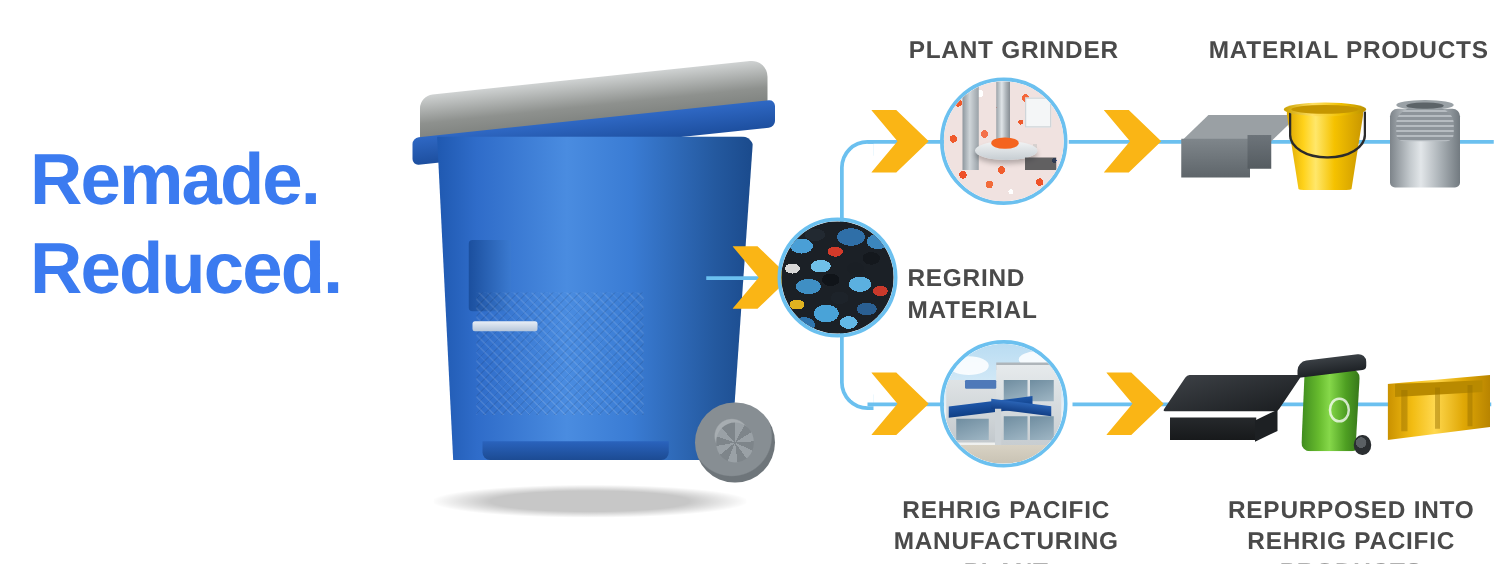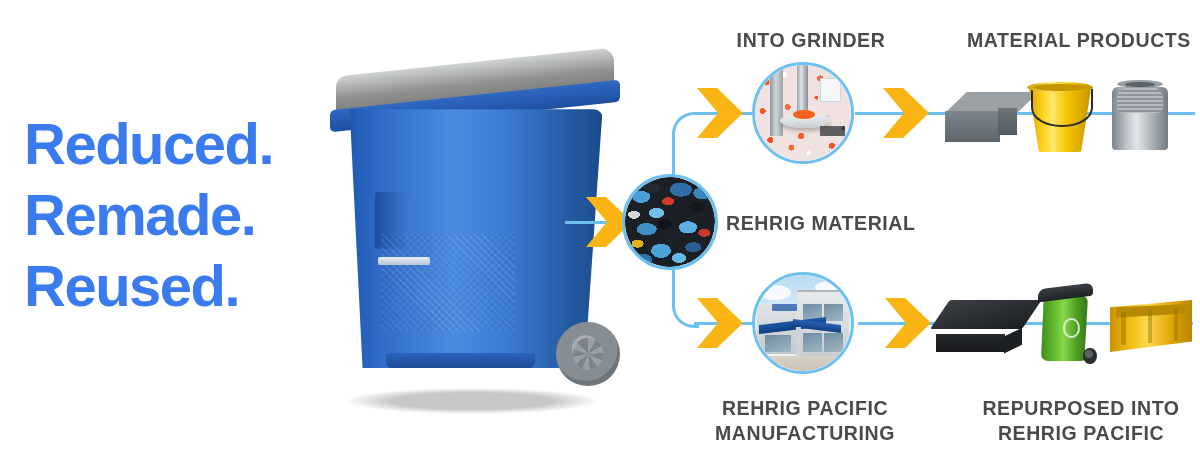--- a/index.html
+++ b/index.html
@@ -382,23 +382,22 @@
     background:linear-gradient(180deg,#2a63bd,#1c4b93);
     border-radius: 0 0 6px 6px;
   }
 </style>
 </head>
 <body>
 
 <div id="stage">
 
   <div class="headline">
+    <div>Remade.</div>
     <div>Reduced.</div>
-    <div>Remade.</div>
-    <div>Reused.</div>
   </div>
 
   <div class="hero">
     <div class="shadow"></div>
     <div class="lid"></div>
     <div class="lid-lip"></div>
     <div class="body">
       <div class="grip"></div>
       <div class="texture"></div>
       <div class="handle"></div>
@@ -448,23 +447,23 @@
     <svg viewBox="0 0 46 58" xmlns="http://www.w3.org/2000/svg" aria-hidden="true">
       <path d="M0,4 L20,4 L46,29 L20,54 L0,54 L21,29 Z" fill="#fab515"></path>
     </svg>
   </div>
 
   <div class="circle" style="left:622px; top:174px; width:96px; height:96px;">
     <div class="inner">
       <div class="flakes"></div>
     </div>
   </div>
-  <div class="lbl" style="left:726px; top:211px; width:200px; text-align:left;">REHRIG MATERIAL</div>
-
-  <div class="lbl" style="left:716px; top:28px; width:190px;">INTO GRINDER</div>
+  <div class="lbl" style="left:726px; top:211px; width:200px; text-align:left;">REGRIND MATERIAL</div>
+
+  <div class="lbl" style="left:716px; top:28px; width:190px;">PLANT GRINDER</div>
   <div class="circle" style="left:752px; top:62px; width:102px; height:102px;">
     <div class="inner">
       <div class="grinder">
         <div class="pellets"></div>
         <div class="column2"></div>
         <div class="column"></div>
         <div class="panel"></div>
         <div class="plate"></div>
         <div class="pile"></div>
         <div class="label"></div>

